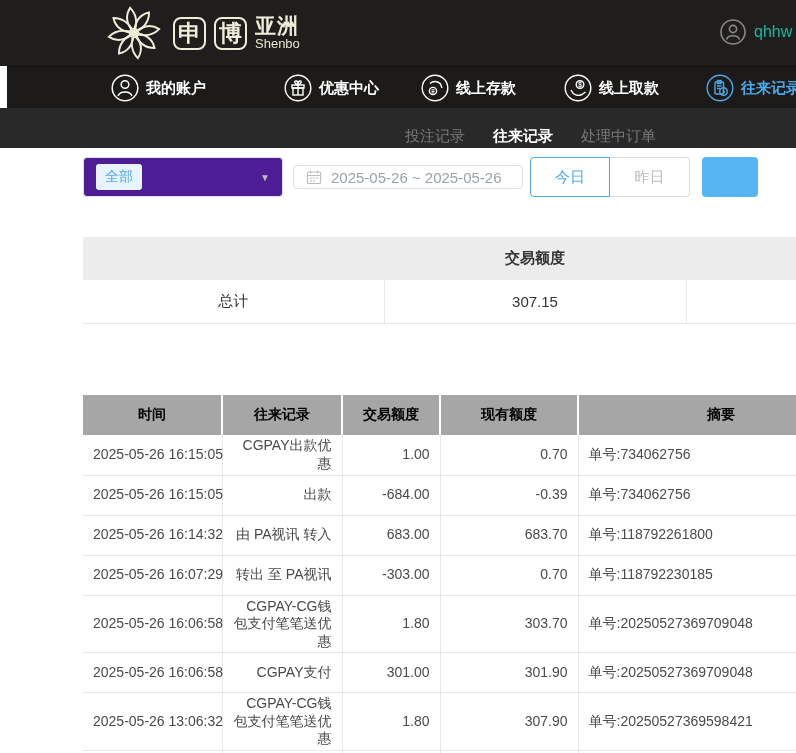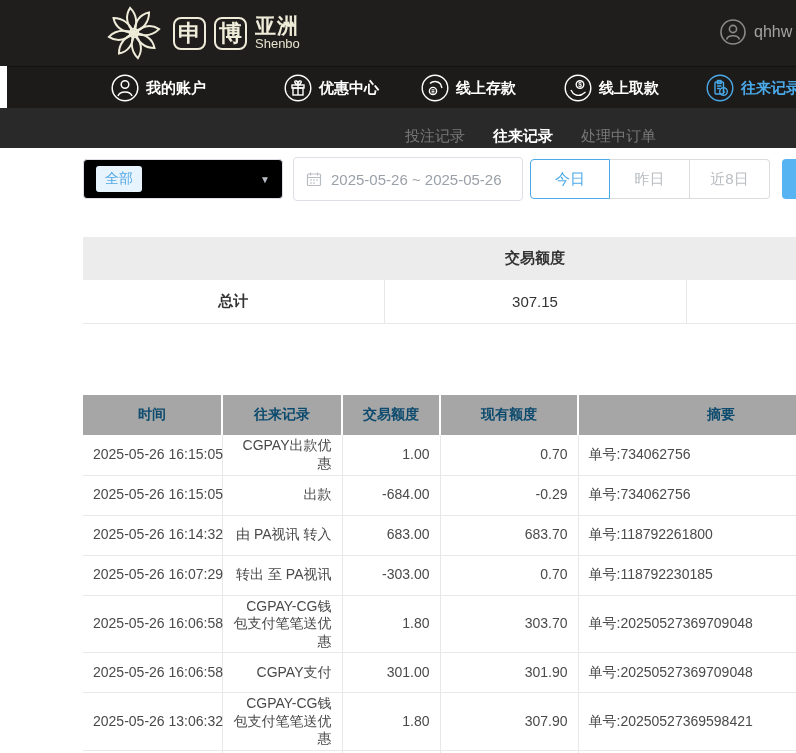--- a/index.html
+++ b/index.html
@@ -22,21 +22,21 @@
   .top-header{position:absolute;left:0;top:0;width:796px;height:66px;background:var(--header-bg);}
   .logo{position:absolute;left:103px;top:4px;display:flex;align-items:center;color:var(--logo-cream);}
   .logo-flower{width:62px;height:58px;}
   .logo-char{width:33px;height:33px;border:2px solid var(--logo-cream);border-radius:8px;
     display:flex;align-items:center;justify-content:center;font-size:23px;font-weight:bold;margin-left:8px;}
   .logo-right{margin-left:8px;display:flex;flex-direction:column;line-height:1.1;}
   .logo-region{font-size:21px;font-weight:bold;letter-spacing:1px;}
   .logo-sub{font-size:13px;color:#e7e4cf;}
   .user-block{position:absolute;left:720px;top:19px;display:flex;align-items:center;gap:8px;cursor:pointer;}
   .user-icon{width:26px;height:26px;}
-  .user-name{color:#a3a3a3;font-size:16px;white-space:nowrap;}
+  .user-name{color:#14b8a6;font-size:16px;white-space:nowrap;}
 
   
   .main-nav{position:absolute;left:7px;top:66px;width:796px;height:42px;background:var(--nav-bg);
     border-top:1px solid #121210;}
   .nav-item{position:absolute;top:0;height:42px;display:flex;align-items:center;gap:7px;
     color:#fff;font-size:15px;font-weight:bold;cursor:pointer;white-space:nowrap;}
   .nav-item svg{display:block;}
   .nav-item.active{color:var(--accent);}
 
   
@@ -45,49 +45,49 @@
   .tab{position:relative;display:flex;align-items:center;padding:0 10px;font-size:15px;
     color:#787878;cursor:pointer;white-space:nowrap;}
   .tab.active{color:#fff;font-weight:bold;}
   .tab.active::after{content:"";position:absolute;left:0;right:0;bottom:0;height:4px;background:var(--accent);}
 
   
   .content{position:absolute;left:0;top:148px;width:796px;height:605px;background:#fff;}
 
   
   .filter-row{position:absolute;left:83px;top:9px;display:flex;align-items:center;}
-  .select-box{width:200px;height:40px;border:1px solid #dcdfe6;border-radius:4px;background:#000000;
+  .select-box{width:200px;height:40px;border:1px solid #dcdfe6;border-radius:4px;background:#4c1d95;
     display:flex;align-items:center;padding:0 12px;cursor:pointer;position:relative;}
   .chip{background:#e7f3fd;color:#53a8e2;font-size:14px;padding:4px 9px;border-radius:3px;}
   .caret{position:absolute;right:12px;color:#b6bcc4;font-size:10px;}
-  .date-box{width:230px;height:44px;border:1px solid #dcdfe6;border-radius:4px;background:#fff;
+  .date-box{width:230px;height:24px;border:1px solid #dcdfe6;border-radius:4px;background:#fff;
     margin-left:10px;display:flex;align-items:center;padding:0 12px;gap:9px;cursor:pointer;}
   .date-text{color:#9aa1a8;font-size:15px;white-space:nowrap;}
   .quick-group{display:flex;margin-left:7px;}
   .qbtn{width:80px;height:40px;background:#fff;border:1px solid #dcdcdc;border-left-width:0;
     color:#b9bdc1;font-size:15px;display:flex;align-items:center;justify-content:center;cursor:pointer;}
   .qbtn:first-child{border-left-width:1px;border-radius:4px 0 0 4px;}
   .qbtn:last-child{border-radius:0 4px 4px 0;}
   .qbtn.active{border:1px solid var(--accent);color:var(--accent);z-index:1;}
   .search-btn{width:56px;height:40px;background:var(--search-btn);border:none;border-radius:4px;
     margin-left:12px;cursor:pointer;}
 
   
   .summary-table{position:absolute;left:83px;top:89px;width:780px;border-collapse:collapse;
     font-size:15px;color:#333;table-layout:fixed;}
   .summary-table td{height:43px;text-align:center;vertical-align:middle;}
   .summary-table .shead td{background:var(--summary-header-bg);font-weight:bold;}
   .summary-table .sbody td{border-bottom:1px solid var(--border);}
   .summary-table .sbody td + td{border-left:1px solid var(--border);}
-  .summary-table .lbl{font-weight:bold;}
+  .summary-table .lbl{font-weight:normal;}
 
   
   .main-table{position:absolute;left:83px;top:247px;width:780px;border-collapse:collapse;
     font-size:14px;color:#4a4a4a;table-layout:fixed;}
-  .main-table thead th{background:var(--table-header-bg);color:#0c4a6e;font-size:14px;font-weight:bold;
+  .main-table thead th{background:var(--table-header-bg);color:#000000;font-size:14px;font-weight:bold;
     height:40px;text-align:center;border-right:2px solid #fff;}
   .main-table thead th:last-child{border-right:none;}
   .main-table tbody td{height:40px;padding:2px 10px;line-height:1.25;vertical-align:middle;
     border-bottom:1px solid var(--border);border-right:1px solid var(--border);background:#fff;}
   .main-table tbody td:last-child{border-right:none;}
   .main-table td.c0{text-align:center;white-space:nowrap;}
   .main-table td.c1{text-align:right;}
   .main-table td.c2,.main-table td.c3{text-align:right;white-space:nowrap;}
   .main-table td.c4{text-align:left;white-space:nowrap;}
 </style>
@@ -210,21 +210,20 @@
             <rect x="1.5" y="3" width="13" height="11.5" rx="1"></rect>
             <path d="M1.5 6.5 h13 M4.5 1.5 v3 M11.5 1.5 v3"></path>
             <path d="M4 9 h2 M7 9 h2 M10 9 h2 M4 12 h2 M7 12 h2" stroke-width="1"></path>
           </g>
         </svg>
         <span class="date-text">2025-05-26 ~ 2025-05-26</span>
       </div>
       <div class="quick-group">
         <button class="qbtn active">今日</button>
         <button class="qbtn">昨日</button>
-        <button class="qbtn">近8日</button>
       </div>
       <button class="search-btn"></button>
     </div>
 
     <table class="summary-table">
       <colgroup>
           <col style="width:301px">
           <col style="width:302px">
           <col>
         </colgroup>
@@ -264,21 +263,21 @@
             <td class="c0">2025-05-26 16:15:05</td>
             <td class="c1">CGPAY出款优惠</td>
             <td class="c2">1.00</td>
             <td class="c3">0.70</td>
             <td class="c4">单号:734062756</td>
           </tr>
           <tr>
             <td class="c0">2025-05-26 16:15:05</td>
             <td class="c1">出款</td>
             <td class="c2">-684.00</td>
-            <td class="c3">-0.29</td>
+            <td class="c3">-0.39</td>
             <td class="c4">单号:734062756</td>
           </tr>
           <tr>
             <td class="c0">2025-05-26 16:14:32</td>
             <td class="c1">由 PA视讯 转入</td>
             <td class="c2">683.00</td>
             <td class="c3">683.70</td>
             <td class="c4">单号:118792261800</td>
           </tr>
           <tr>

